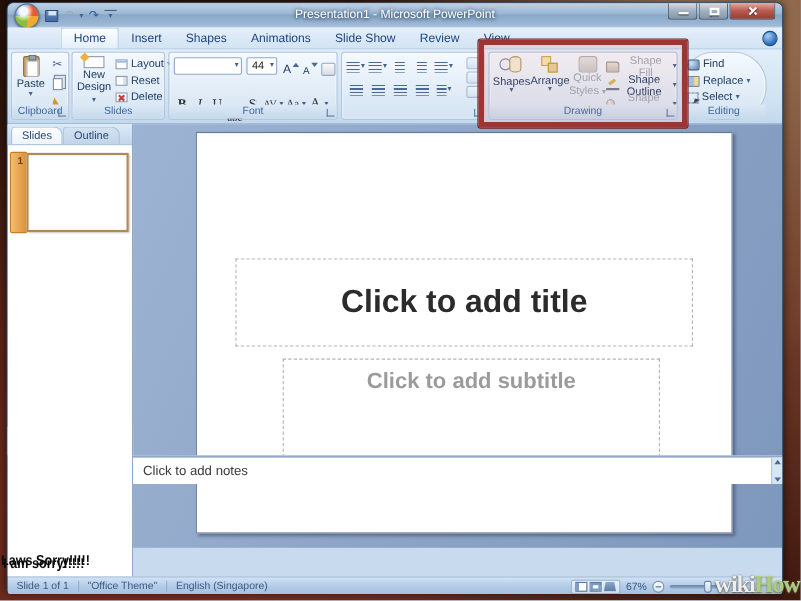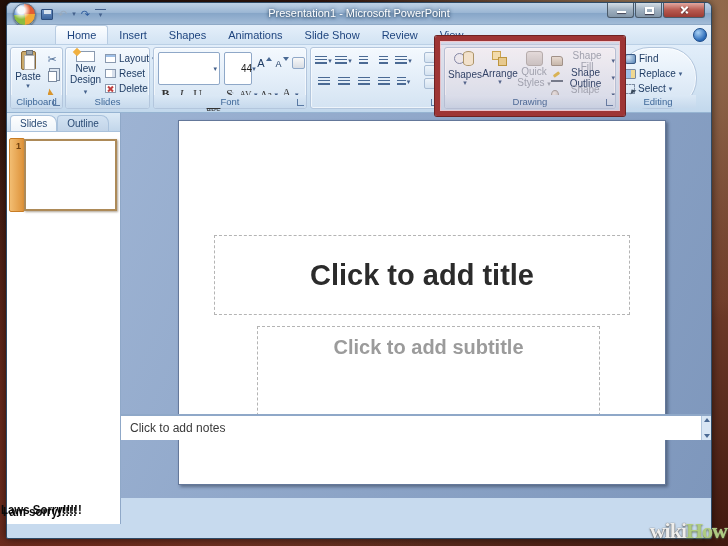--- a/index.html
+++ b/index.html
@@ -85,22 +85,22 @@
   .ic-newslide::before { content:""; position:absolute; left:-3px; top:-3px; width:6px; height:6px; background:#f0b040; transform:rotate(45deg); }
   .slides-col { position:absolute; left:39px; top:4px; display:flex; flex-direction:column; gap:2px; }
   .mini { display:flex; align-items:center; gap:3px; height:13px; }
   .ic-layout { width:11px; height:9px; background:#fff; border:1px solid #8a9ab0; box-shadow:inset 0 2px 0 #9ec0e8; }
   .ic-reset { width:11px; height:9px; background:#fff; border:1px solid #8a9ab0; box-shadow:inset -3px 0 0 #d8e0ec; }
   .ic-delete { width:11px; height:9px; background:#fff; border:1px solid #8a9ab0; position:relative; }
   .ic-delete::before { content:""; position:absolute; left:1px; top:3px; width:7px; height:2px; background:#c04040; transform:rotate(45deg); }
   .ic-delete::after { content:""; position:absolute; left:1px; top:3px; width:7px; height:2px; background:#c04040; transform:rotate(-45deg); }
 
   
-  .combo { position:absolute; height:33px; background:#fff; border:1px solid #8fa8c8; border-radius:2px; font-size:10px; color:#222;
-    display:flex; align-items:center; justify-content:space-between; padding:0 2px 0 16px; }
+  .combo { position:absolute; height:16px; background:#fff; border:1px solid #8fa8c8; border-radius:2px; font-size:10px; color:#222;
+    display:flex; align-items:center; justify-content:space-between; padding:0 2px 0 4px; }
   .fbtn { position:absolute; top:4px; height:17px; display:flex; align-items:flex-end; justify-content:center; font-size:11px; color:#1f3c64; }
   .fa-up::after { content:""; width:0; height:0; border-left:3px solid transparent; border-right:3px solid transparent; border-bottom:4px solid #4a6a94; margin:0 0 8px 1px; }
   .fa-dn::after { content:""; width:0; height:0; border-left:3px solid transparent; border-right:3px solid transparent; border-top:4px solid #4a6a94; margin:0 0 8px 1px; }
   .ic-clear { width:13px; height:12px; background:linear-gradient(#f8f8f8,#d8dde4); border:1px solid #8fa8c8; border-radius:2px; }
   .fmtrow { position:absolute; left:4px; top:25px; display:flex; align-items:center; gap:1px; }
   .fmtb { width:15px; height:17px; display:flex; align-items:center; justify-content:center;
     font-family:"Liberation Serif", serif; font-size:12px; color:#333; }
   .fmtb.b { font-weight:bold; } .fmtb.i { font-style:italic; }
   .fmtb.u { text-decoration:underline; } .fmtb.st { font-size:10px; text-decoration:line-through;margin-top:26px; }
   .fmtb.sh { text-shadow:1.5px 1.5px 0 #aab4be; }
@@ -473,20 +473,41 @@
     <div class="leftpanel-low"></div>
 
     <div class="notesbar">
       <span>Click to add notes</span>
       <div class="notes-scroll">
         <div class="tri-up"></div>
         <div class="tri-dn"></div>
       </div>
     </div>
 
+    <div class="statusbar">
+      <div class="st-left">
+        <span>Slide 1 of 1</span>
+        <div class="st-sep"></div>
+        <span>"Office Theme"</span>
+        <div class="st-sep"></div>
+        <span>English (Singapore)</span>
+      </div>
+      <div class="st-right">
+        <div class="viewbox">
+          <div class="vic normal"></div>
+          <div class="vic sorter"></div>
+          <div class="vic show"></div>
+        </div>
+        <span>67%</span>
+        <div class="zoom-minus"></div>
+        <div class="zoom-track">
+          <div class="zoom-thumb"></div>
+        </div>
+      </div>
+    </div>
   </div>
 
   <div class="caption">
     <span class="c1">I am sorry!!!!!</span>
     <span class="c2">Laws Sorry!!!!!</span>
   </div>
 
   <div class="watermark">
     <span class="wm1">wiki</span><span class="wm2">How</span>
   </div>

